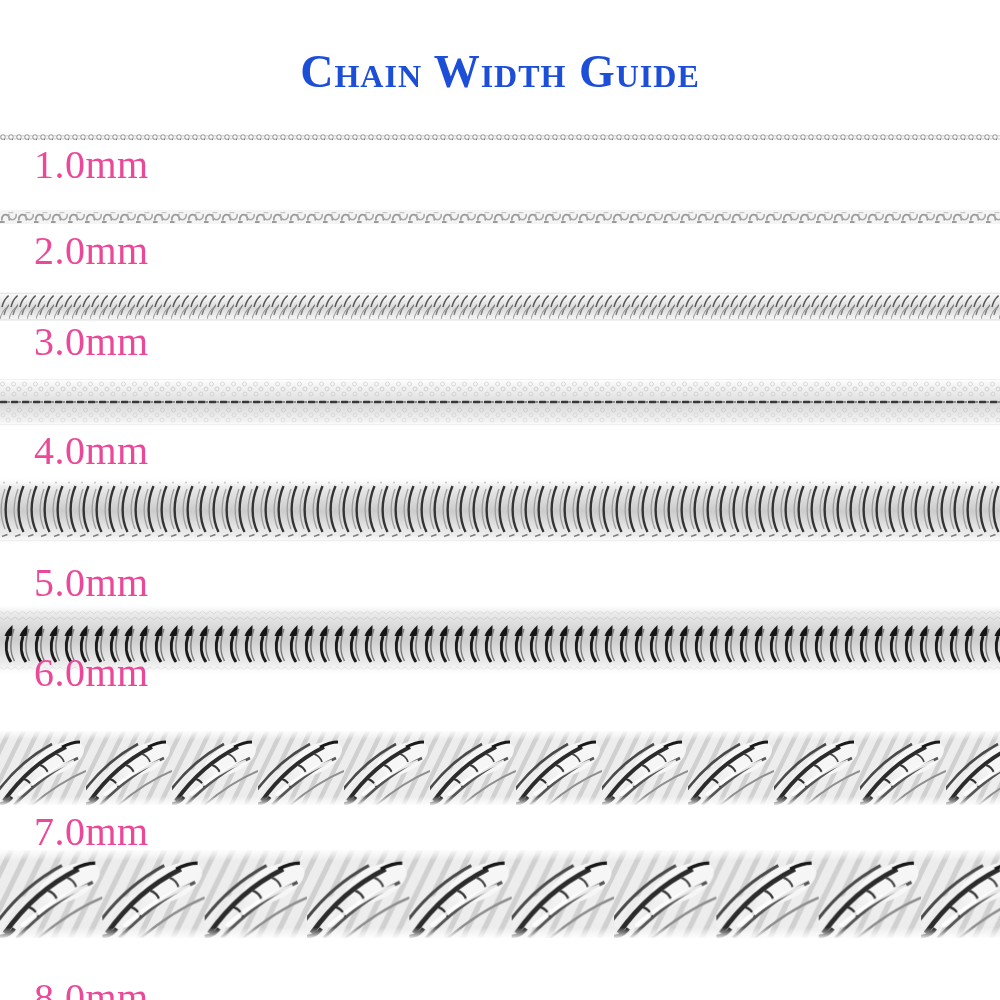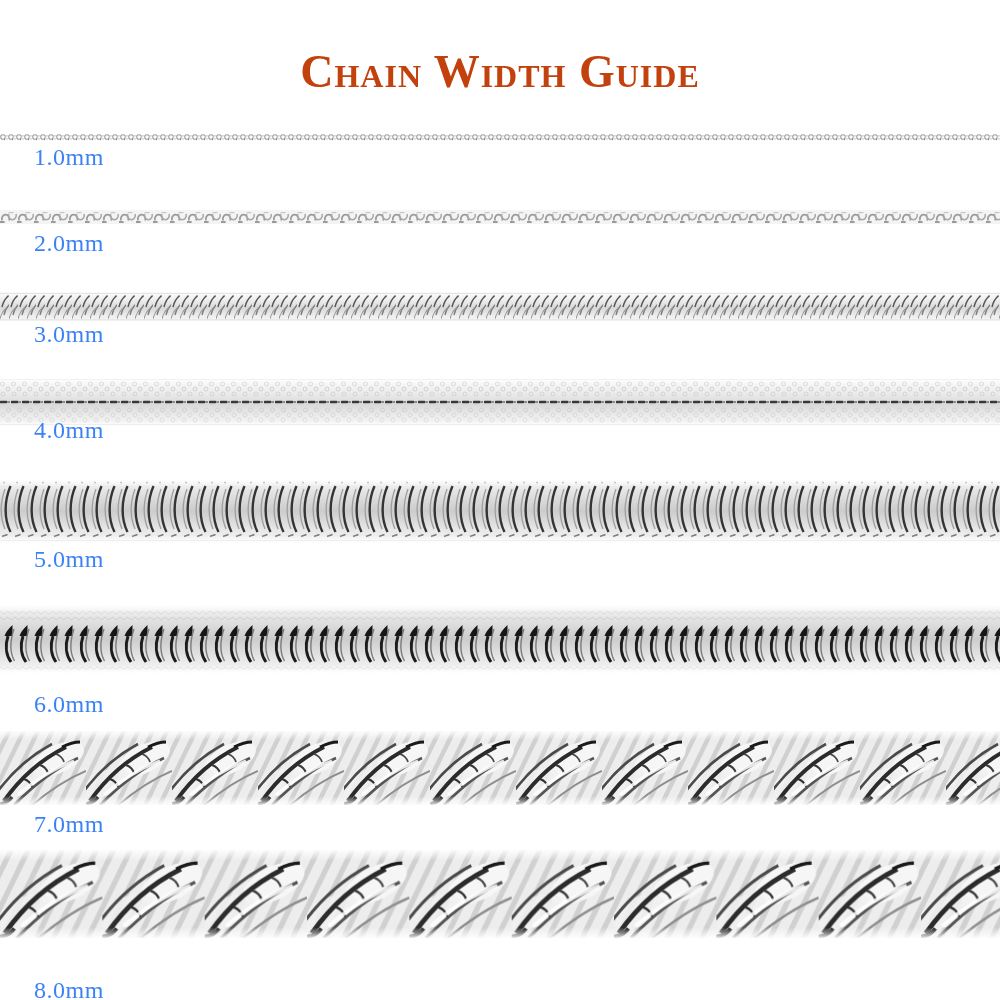--- a/index.html
+++ b/index.html
@@ -5,37 +5,37 @@
   html,body{margin:0;padding:0;}
   body{
     width:1000px;height:1000px;background:#ffffff;
     font-family:"Liberation Serif","DejaVu Serif",serif;
     position:relative;overflow:hidden;
   }
   .page{position:absolute;inset:0;}
   .title{
     position:absolute;top:14px;left:0;width:1000px;text-align:center;
     font-variant:small-caps;font-size:46px;font-weight:600;
-    color:#c2410c;letter-spacing:1px;
+    color:#1d4ed8;letter-spacing:1px;
   }
   .chain{position:absolute;left:0;width:1000px;display:block;}
   .r1{top:131px;height:12px}
   .r2{top:206px;height:22px}
   .r3{top:291px;height:31px}
   .r4{top:377px;height:50px}
   .r5{top:479px;height:64px}
   .r6{top:605px;height:68px}
   .r7{top:731px;height:74px}
   .r8{top:850px;height:88px}
   .lbl{
-    position:absolute;left:34px;font-size:24px;line-height:1;
-    color:#3b82f6;letter-spacing:.5px;
+    position:absolute;left:34px;font-size:40px;line-height:1;
+    color:#ec4899;letter-spacing:.5px;
   }
-  .l1{top:145px}.l2{top:231px}.l3{top:322px}.l4{top:418px}
-  .l5{top:547px}.l6{top:692px}.l7{top:812px}.l8{top:978px}
+  .l1{top:145px}.l2{top:231px}.l3{top:322px}.l4{top:431px}
+  .l5{top:563px}.l6{top:653px}.l7{top:812px}.l8{top:978px}
   .defs{position:absolute;width:0;height:0;}
 </style>
 </head>
 <body>
 
 <svg class="defs" aria-hidden="true">
   <defs>
     <linearGradient id="metalA" x1="0" y1="0" x2="0" y2="1">
       <stop offset="0" stop-color="#ffffff"></stop>
       <stop offset="0.3" stop-color="#ededed"></stop>

